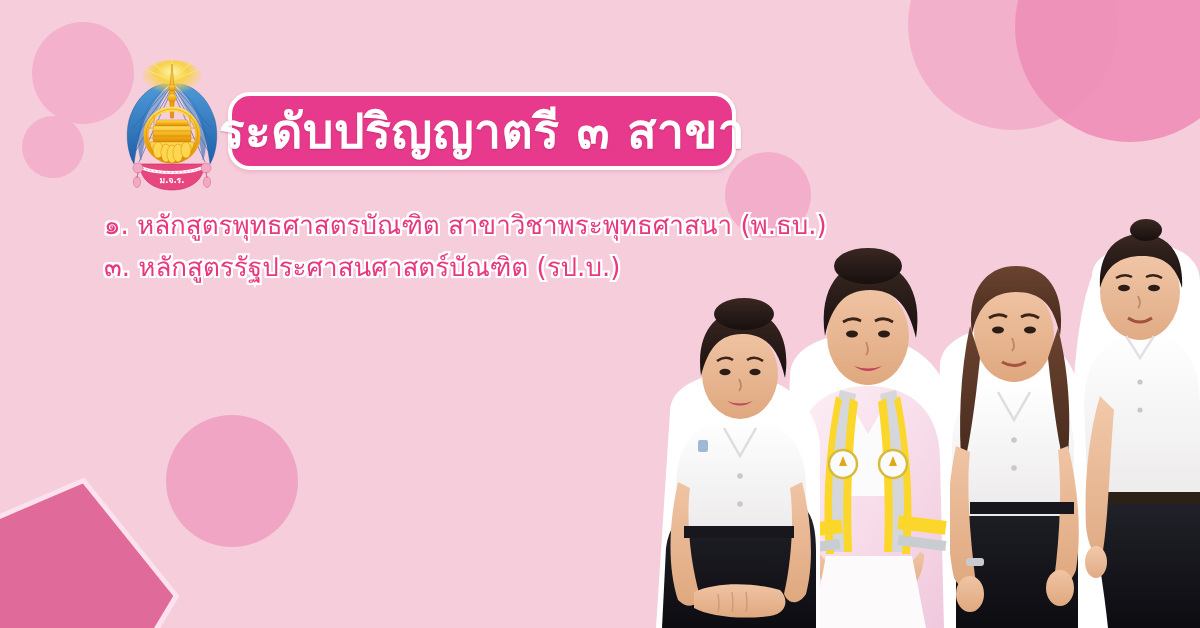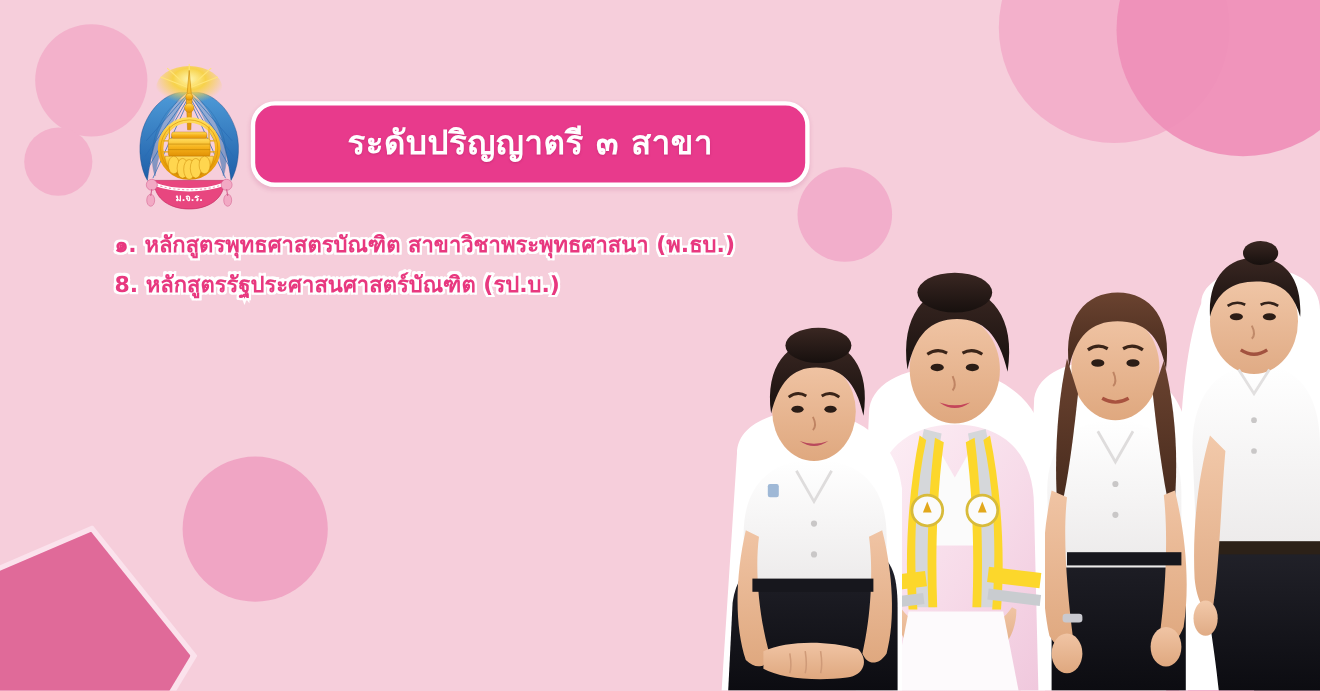--- a/index.html
+++ b/index.html
@@ -48,29 +48,29 @@
   .emblem{position:absolute;left:116px;top:58px;width:112px;height:142px;}
 
   
   .banner{
     position:absolute;left:228px;top:92px;width:508px;height:78px;
     background:#e83a8c;border:4px solid #ffffff;border-radius:22px;
     box-sizing:border-box;display:flex;align-items:center;justify-content:center;
     box-shadow:0 2px 4px rgba(180,60,120,.18);
   }
   .banner-text{
-    color:#ffffff;font-size:30px;font-weight:bold;letter-spacing:.5px;
+    color:#ffffff;font-size:48px;font-weight:bold;letter-spacing:.5px;
     line-height:1;white-space:nowrap;
     text-shadow:0 1px 2px rgba(150,20,80,.35);
   }
 
   
   .list{position:absolute;left:104px;top:212px;width:760px;}
   .list-item{
-    font-size:20px;font-weight:bold;color:#e8387f;line-height:1;
+    font-size:26px;font-weight:normal;color:#e8387f;line-height:1;
     margin-bottom:16px;white-space:nowrap;
     -webkit-text-stroke:4px #ffffff;
     paint-order:stroke fill;
     text-shadow:
        1px 0 0 #fff, -1px 0 0 #fff, 0 1px 0 #fff, 0 -1px 0 #fff,
        2px 2px 0 #fff, -2px -2px 0 #fff, 2px -2px 0 #fff, -2px 2px 0 #fff;
   }
 
   
   .photo-group{position:absolute;left:640px;top:196px;width:560px;height:432px;}
@@ -185,21 +185,21 @@
       <text x="56" y="125" text-anchor="middle" font-size="8.5" font-weight="bold" fill="#ffffff" font-family="'DejaVu Sans',sans-serif">ม.จ.ร.</text>
     </svg>
   </div>
 
   <div class="banner">
     <span class="banner-text">ระดับปริญญาตรี ๓ สาขา</span>
   </div>
 
   <div class="list">
     <div class="list-item">๑. หลักสูตรพุทธศาสตรบัณฑิต สาขาวิชาพระพุทธศาสนา (พ.ธบ.)</div>
-    <div class="list-item">8. หลักสูตรรัฐประศาสนศาสตร์บัณฑิต (รป.บ.)</div>
+    <div class="list-item">๓. หลักสูตรรัฐประศาสนศาสตร์บัณฑิต (รป.บ.)</div>
   </div>
 
   <div class="photo-group">
     <svg viewBox="0 0 560 432" width="560" height="432">
       <defs>
         <linearGradient id="skin" x1="0" y1="0" x2="0" y2="1">
           <stop offset="0%" stop-color="#f0c4a4"></stop>
             <stop offset="100%" stop-color="#dfa87f"></stop>
         </linearGradient>
         <linearGradient id="skin2" x1="0" y1="0" x2="0" y2="1">

